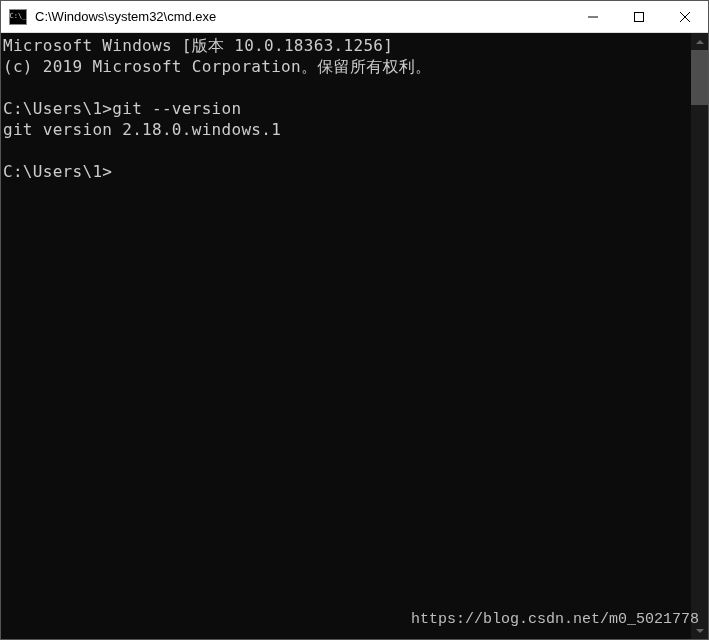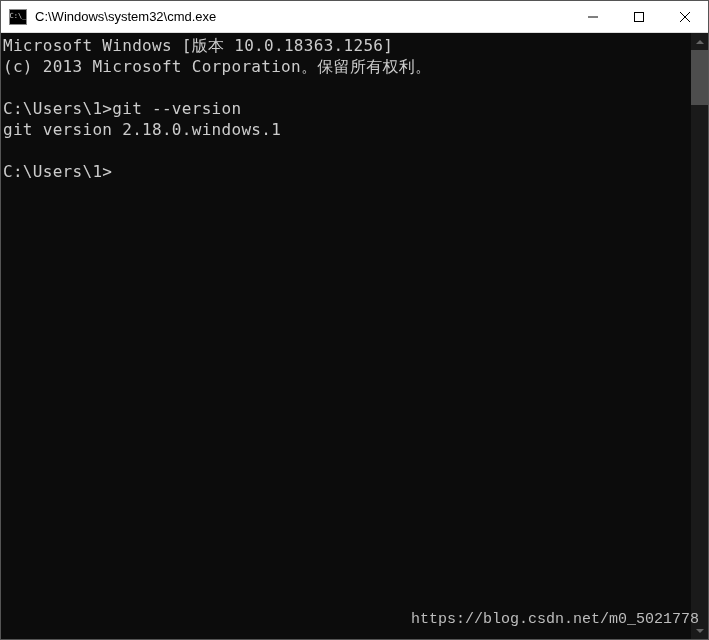--- a/index.html
+++ b/index.html
@@ -153,21 +153,21 @@
       <div class="titlebar-btn close">
         <svg viewBox="0 0 10 10">
             <line x1="0" y1="0" x2="10" y2="10" stroke="currentColor" stroke-width="1"></line>
             <line x1="10" y1="0" x2="0" y2="10" stroke="currentColor" stroke-width="1"></line>
           </svg>
       </div>
     </div>
   </div>
   <div class="client-area">
     <div class="terminal"><span>Microsoft Windows [版本 10.0.18363.1256]</span>
-<span>(c) 2013 Microsoft Corporation。保留所有权利。</span>
+<span>(c) 2019 Microsoft Corporation。保留所有权利。</span>
 <span></span>
 <span>C:\Users\1&gt;git --version</span>
 <span>git version 2.18.0.windows.1</span>
 <span></span>
 <span>C:\Users\1&gt;</span></div>
     <div class="scrollbar">
       <div class="scroll-arrow">
         <svg width="8" height="4" viewBox="0 0 8 4">
             <polygon points="4,0 8,4 0,4"></polygon>
           </svg>

